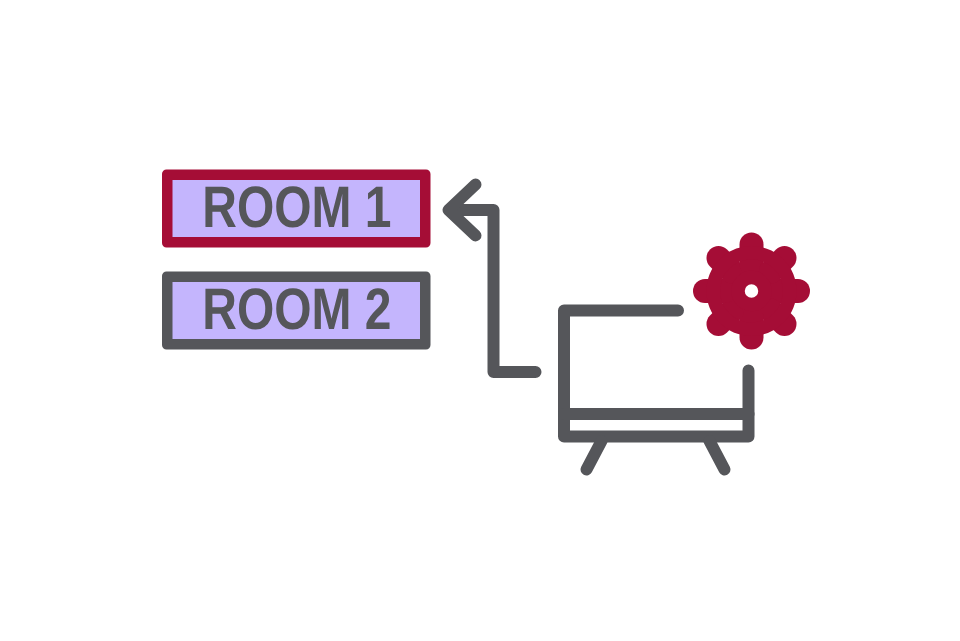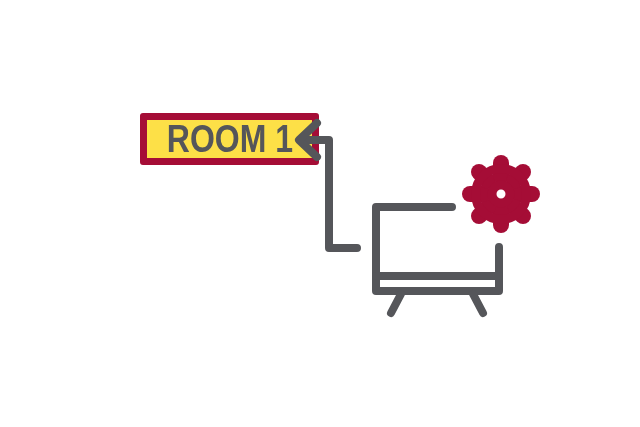--- a/index.html
+++ b/index.html
@@ -18,22 +18,22 @@
   .room-list{
     position:absolute;
     left:108px;top:113px;
     display:flex;flex-direction:column;gap:16px;
   }
   .room-box{
     box-sizing:border-box;
     width:179px;height:52px;
     border:7px solid var(--gray);
     border-radius:3px;
-    background:#fde047;
-    display:flex;align-items:center;justify-content:center;margin-left:32px;
+    background:#c4b5fd;
+    display:flex;align-items:center;justify-content:center;
   }
   .room-box.highlighted{border-color:var(--red);}
   .room-label{
     display:inline-block;
     font-weight:bold;
     font-size:39px;
     line-height:1;
     color:var(--gray);
     transform:scaleX(0.82);
     white-space:nowrap;
@@ -44,20 +44,23 @@
   .red-stroke{stroke:var(--red);fill:none;stroke-linecap:round;}
 </style>
 </head>
 <body>
 
 <div class="canvas">
 
   <div class="room-list">
     <div class="room-box highlighted">
       <span class="room-label">ROOM 1</span>
+    </div>
+    <div class="room-box">
+      <span class="room-label">ROOM 2</span>
     </div>
   </div>
 
   <svg class="graphic" width="640" height="427" viewBox="0 0 640 427">
 
     <g>
       <path class="gray-stroke" d="M 357 248 L 329 248 L 329 140 L 302 140"></path>
       <path class="gray-stroke" d="M 317 123 L 299 140 L 317 157"></path>
     </g>
 

